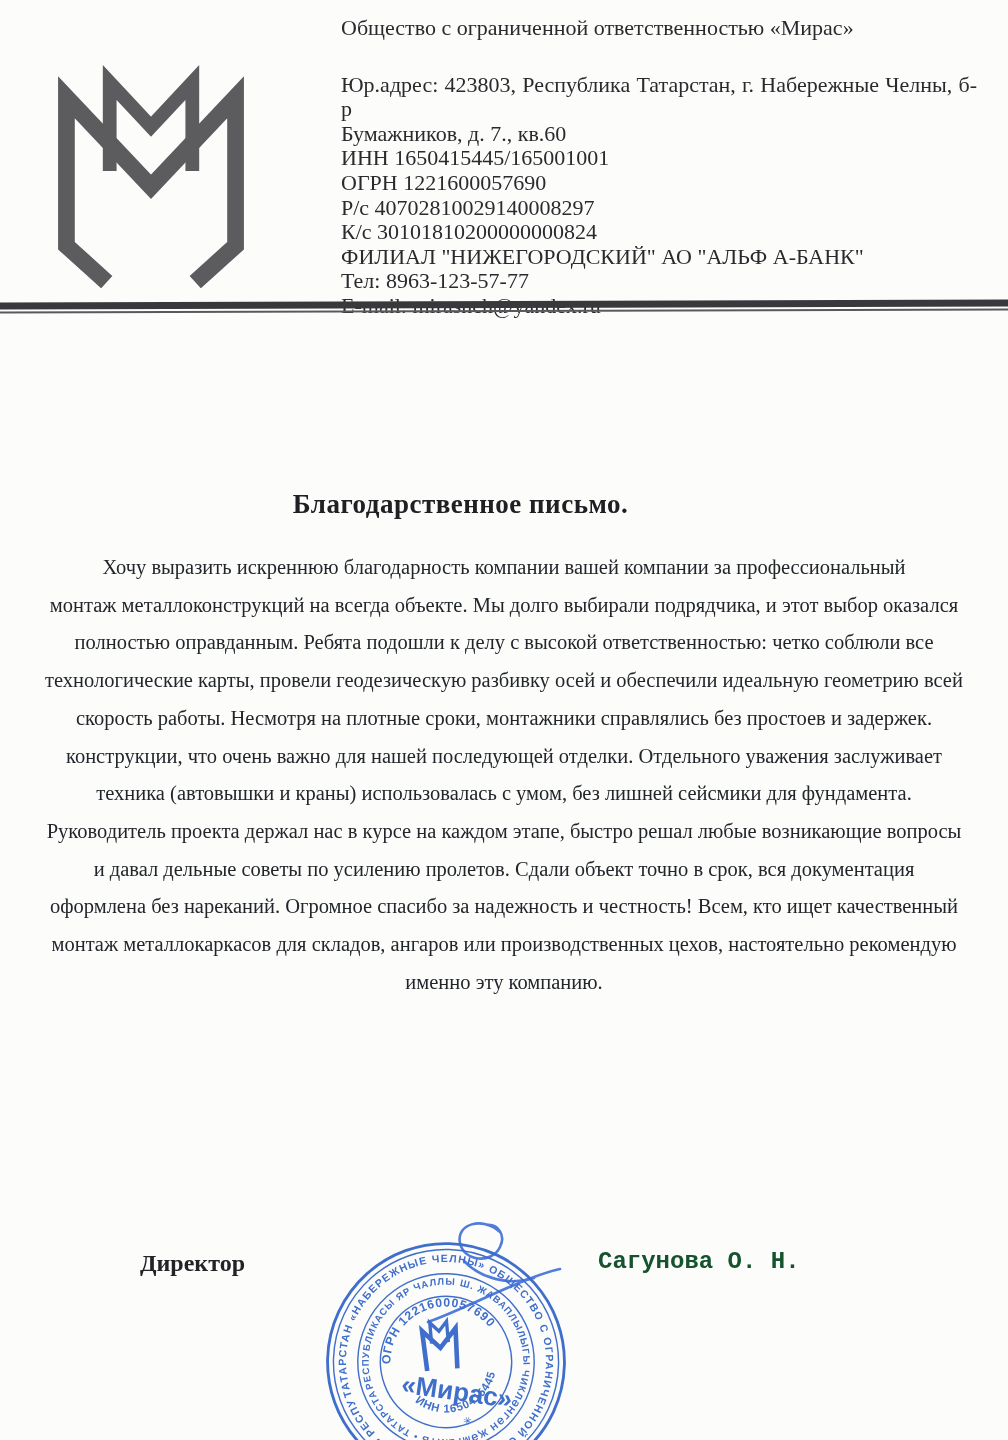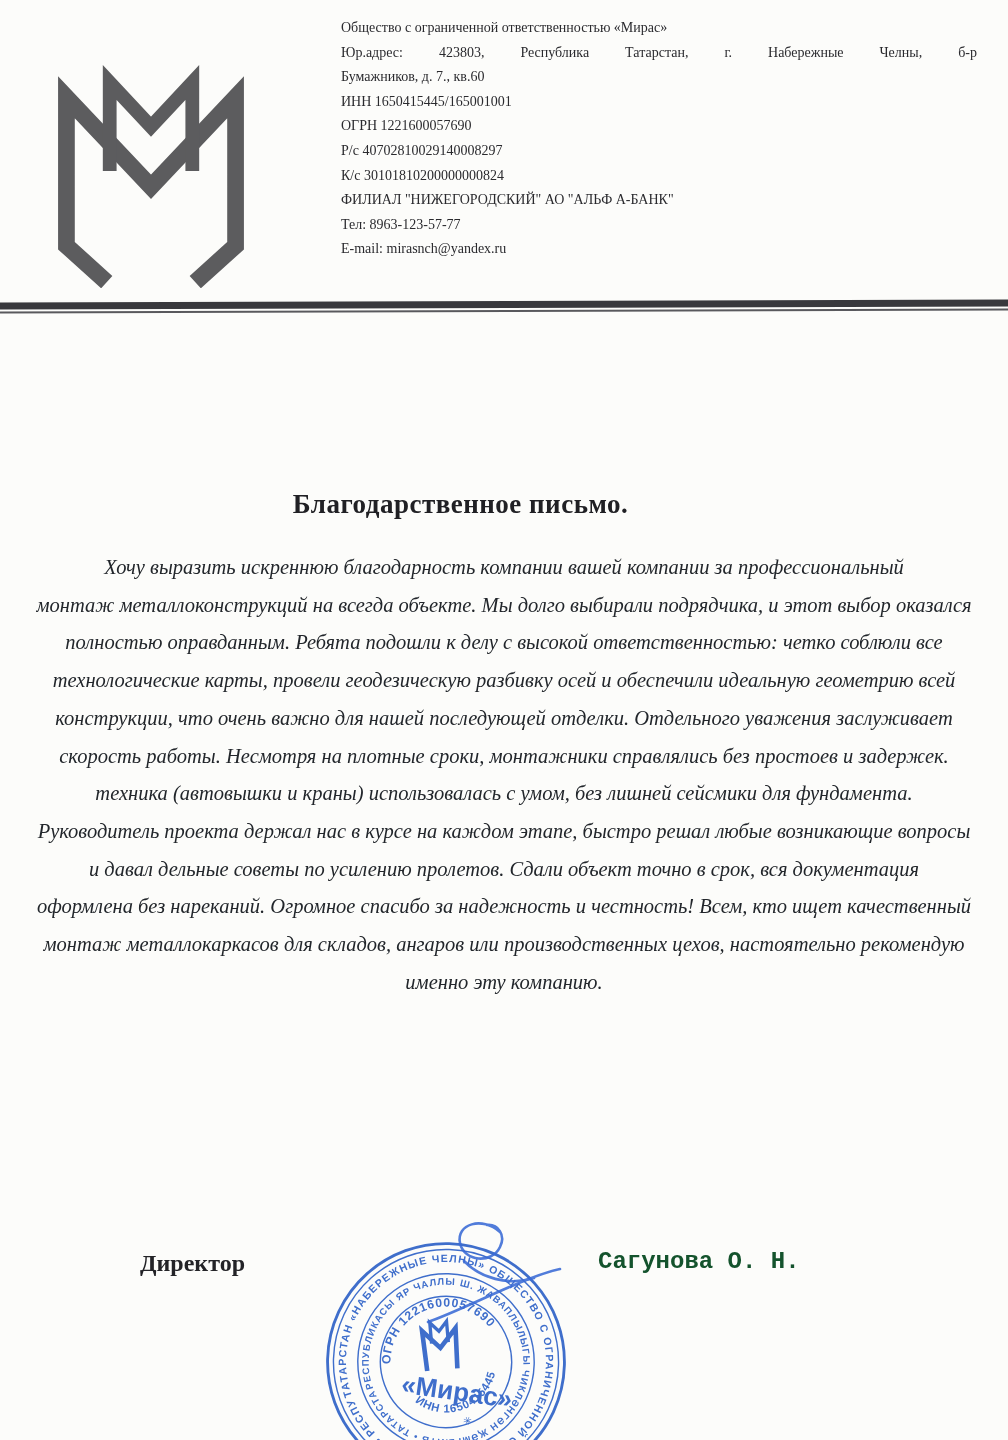--- a/index.html
+++ b/index.html
@@ -9,40 +9,40 @@
     margin:0 auto;
     background:#fcfcfa;
     overflow:hidden;
     font-family:"Liberation Serif","DejaVu Serif",serif;
     color:#26262a;
   }
   
   .logo{position:absolute;left:45px;top:52px;width:212px;height:236px;}
   .company-info{
     position:absolute;left:341px;top:16px;width:636px;
-    font-size:14px;line-height:24.6px;color:#2a2a2e;
+    font-size:22px;line-height:24.6px;color:#2a2a2e;
   }
   .company-info div{white-space:nowrap;}
-  .jline{text-align:justify;text-align-last:justify;white-space:normal !important;}
+  .jline{text-align:justify;text-align-last:justify;white-space:normal !important;margin-top:32px;}
   .divider{position:absolute;left:0;top:301px;width:1008px;transform:rotate(-0.18deg);}
   .divider .thick{height:7px;background:#39393d;}
   .divider .gap{height:2px;background:transparent;}
   .divider .thin{height:2px;background:#59595d;}
   
   .title{
     position:absolute;left:0;top:489px;width:921px;
     text-align:center;font-weight:bold;font-size:27px;color:#202024;
     letter-spacing:0.5px;
   }
   
   .letter-body{
     position:absolute;left:8px;top:549px;width:992px;
     font-size:20.5px;line-height:37.7px;text-align:center;color:#22262b;
   }
-  .letter-body div{white-space:nowrap;font-style:italic;}
+  .letter-body div{white-space:nowrap;}
   
   .sig-role{position:absolute;left:140px;top:1250px;font-size:24px;font-weight:bold;color:#232327;}
   .sig-name{position:absolute;left:598px;top:1248px;font-size:24px;font-weight:bold;color:#14532d;font-family:Liberation Mono, monospace;}
   
   .stamp{position:absolute;left:320px;top:1236px;width:252px;height:252px;opacity:0.92;}
   .stamp text{font-family:"Liberation Sans","DejaVu Sans",sans-serif;}
   .handsign{position:absolute;left:408px;top:1212px;width:200px;height:140px;opacity:0.88;}
 </style>
 </head>
 <body>
@@ -75,22 +75,22 @@
     <div class="thin"></div>
   </div>
 
   <div class="title">Благодарственное письмо.</div>
 
   <div class="letter-body">
     <div>Хочу выразить искреннюю благодарность компании вашей компании за профессиональный</div>
     <div>монтаж металлоконструкций на всегда объекте. Мы долго выбирали подрядчика, и этот выбор оказался</div>
     <div>полностью оправданным. Ребята подошли к делу с высокой ответственностью: четко соблюли все</div>
     <div>технологические карты, провели геодезическую разбивку осей и обеспечили идеальную геометрию всей</div>
+    <div>скорость работы. Несмотря на плотные сроки, монтажники справлялись без простоев и задержек.</div>
     <div>конструкции, что очень важно для нашей последующей отделки. Отдельного уважения заслуживает</div>
-    <div>скорость работы. Несмотря на плотные сроки, монтажники справлялись без простоев и задержек.</div>
     <div>техника (автовышки и краны) использовалась с умом, без лишней сейсмики для фундамента.</div>
     <div>Руководитель проекта держал нас в курсе на каждом этапе, быстро решал любые возникающие вопросы</div>
     <div>и давал дельные советы по усилению пролетов. Сдали объект точно в срок, вся документация</div>
     <div>оформлена без нареканий. Огромное спасибо за надежность и честность! Всем, кто ищет качественный</div>
     <div>монтаж металлокаркасов для складов, ангаров или производственных цехов, настоятельно рекомендую</div>
     <div>именно эту компанию.</div>
   </div>
 
   <div class="sig-role">Директор</div>
   <div class="sig-name">Сагунова О. Н.</div>

